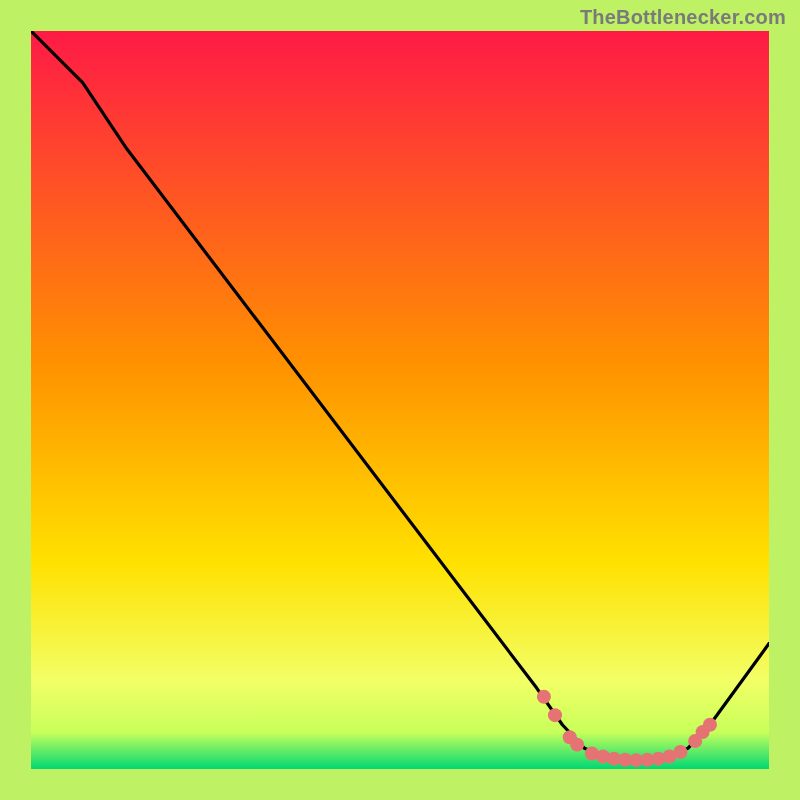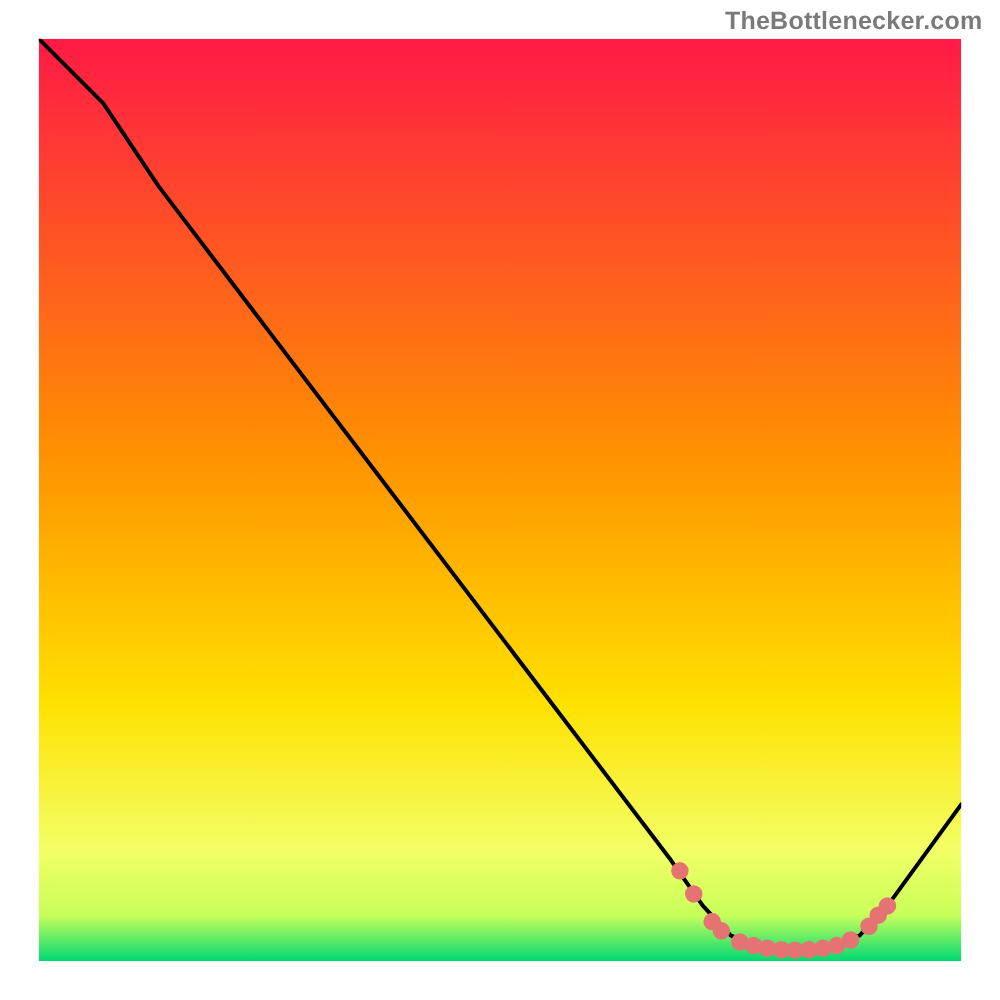--- a/index.html
+++ b/index.html
@@ -1,16 +1,16 @@
 <!DOCTYPE html>
 <html><head>
 <meta charset="utf-8">
 <style>
 html,body{margin:0;padding:0;width:800px;height:800px;background:#000;overflow:hidden;font-family:Arial,sans-serif}
-#wrap{position:relative;width:800px;height:800px;background:#ffffff}
+#wrap{position:relative;width:800px;height:800px;background:#bef264}
 #plot{position:absolute;left:31px;top:31px;width:738px;height:738px}
 #attr{position:absolute;right:14px;top:6px;color:#7a7a7a;font-size:20px;font-weight:600;letter-spacing:.2px}
 svg{display:block}
 </style>
 </head>
 <body>
 
 <div id="wrap">
   <div id="attr">TheBottlenecker.com</div>
   <div id="plot">

